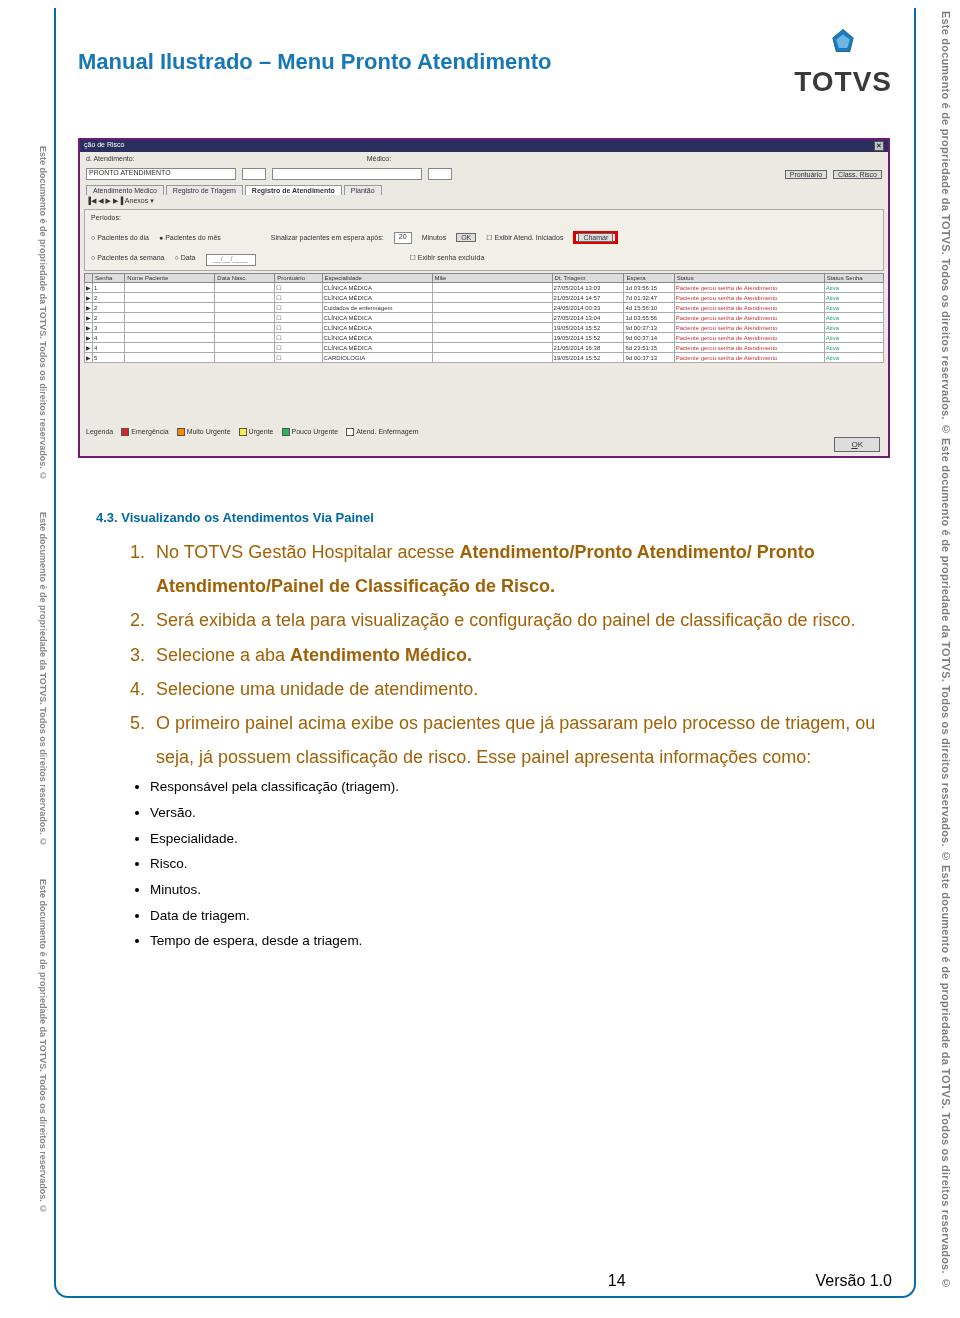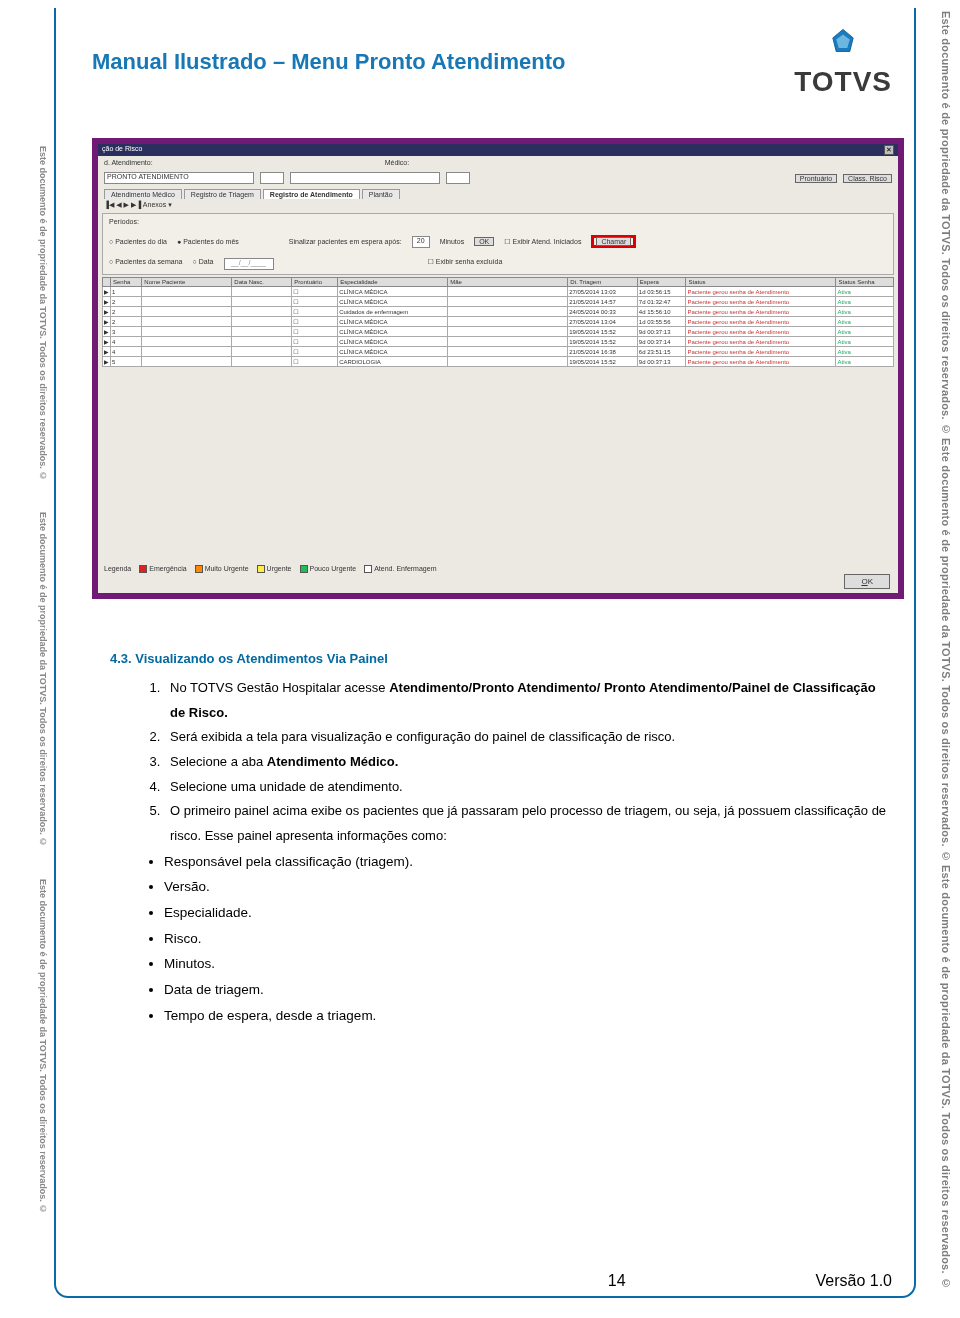--- a/index.html
+++ b/index.html
@@ -46,21 +46,21 @@
   }
   .page {
     position: absolute;
     left: 54px;
     top: 8px;
     width: 862px;
     height: 1290px;
     border: 2px solid #0a6aa5;
     border-top: none;
     border-radius: 0 0 14px 14px;
-    padding: 12px 22px 18px 36px;
+    padding: 12px 22px 18px 22px;
   }
   .header-row {
     display: flex;
     justify-content: space-between;
     align-items: center;
     margin-top: 6px;
     margin-bottom: 10px;
   }
   .header-title {
     color: #1778b5;
@@ -75,23 +75,23 @@
   }
   .logo-text {
     font-size: 28px;
     font-weight: 900;
     color: #3a3a3a;
     letter-spacing: 1px;
   }
   .logo-icon svg { display: block; }
   .screenshot-area {
     width: 812px;
-    height: 461px;
+    height: 320px;
     margin: 40px 0 0 0;
-    border: 6px solid #701a75;
+    border: 2px solid #701a75;
     background: #ece9e2;
     position: relative;
     font-size: 7px;
     color: #333;
   }
   .sh-titlebar {
     height: 12px;
     background: #2a2f5e;
     color: #fff;
     padding: 1px 4px;
@@ -120,22 +120,22 @@
   .sq { width:8px; height:8px; display:inline-block; border:1px solid #555; vertical-align:middle; margin-right:2px;}
   .sh-ok { position:absolute; bottom:4px; right:8px; border:1px solid #666; background:#ddd; padding:2px 16px; font-size:8px;}
   .section-heading {
     color: #0369a1;
     font-weight: bold;
     font-size: 13px;
     margin: 52px 0 10px 18px;
   }
   ol.instructions {
     margin-left: 72px;
-    font-size: 13px;
-    color: #000000;
+    font-size: 18px;
+    color: #a16207;
     line-height: 1.9;
   }
   ol.instructions li { padding-left: 6px; margin-bottom: 0; }
   .bold-path { font-weight: bold; }
   ul.bullets {
     list-style: disc;
     margin-left: 72px;
     font-size: 13.5px;
     line-height: 1.9;
   }

